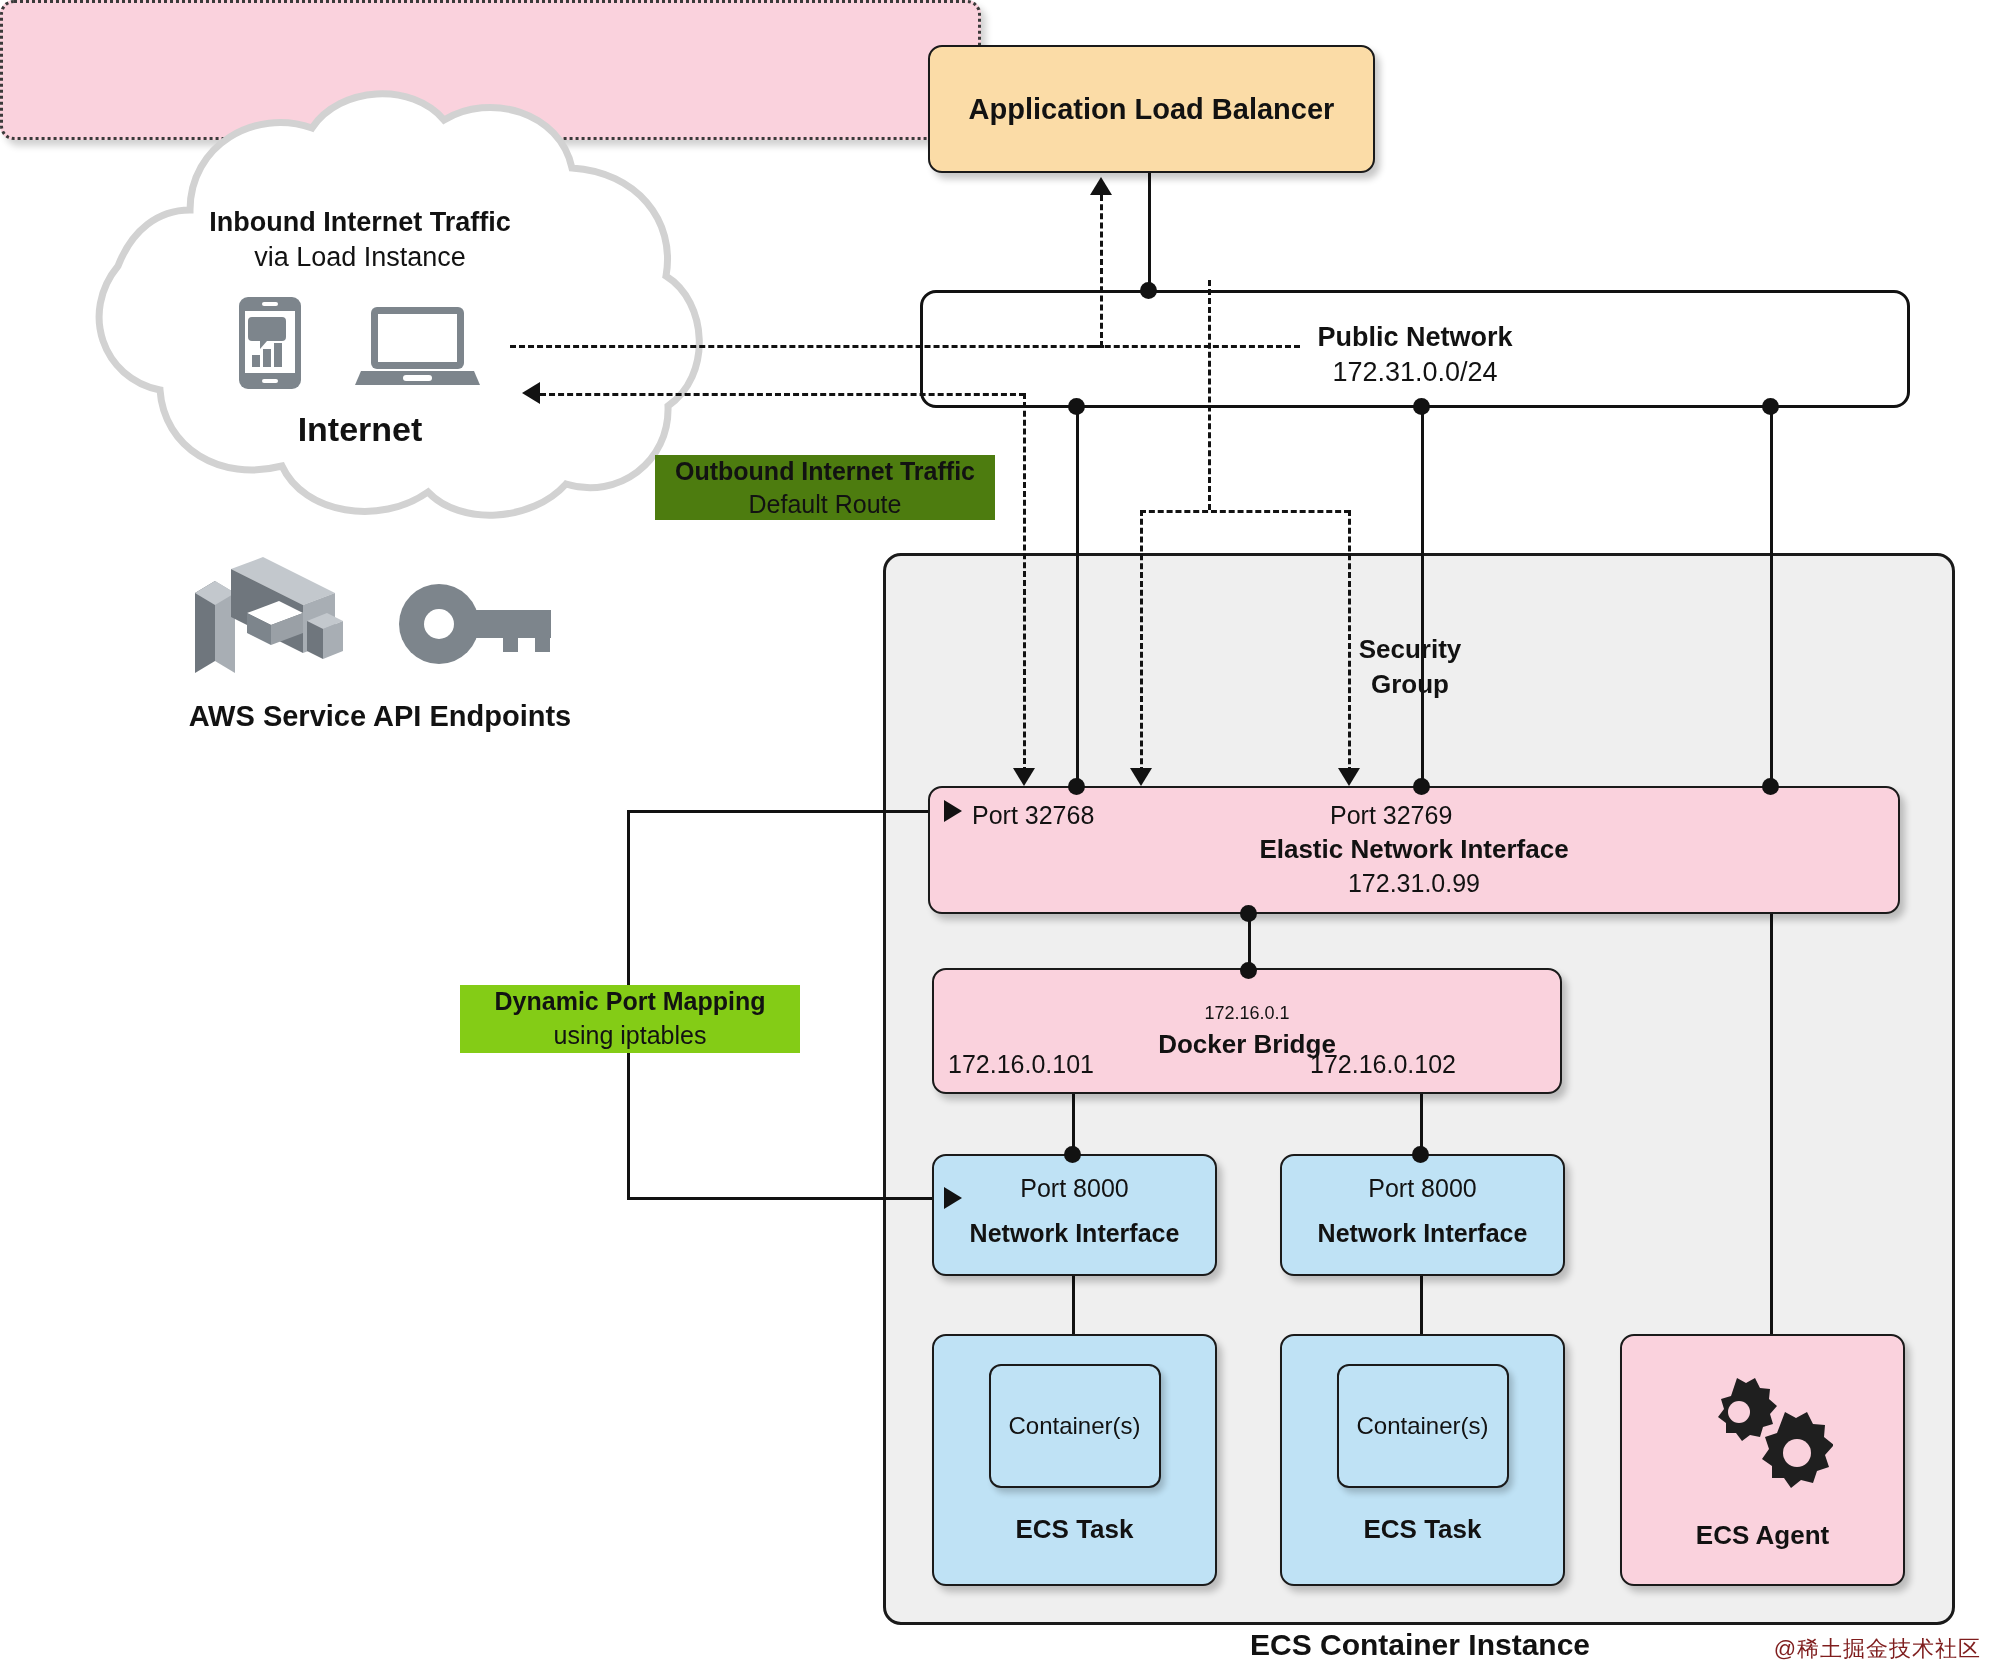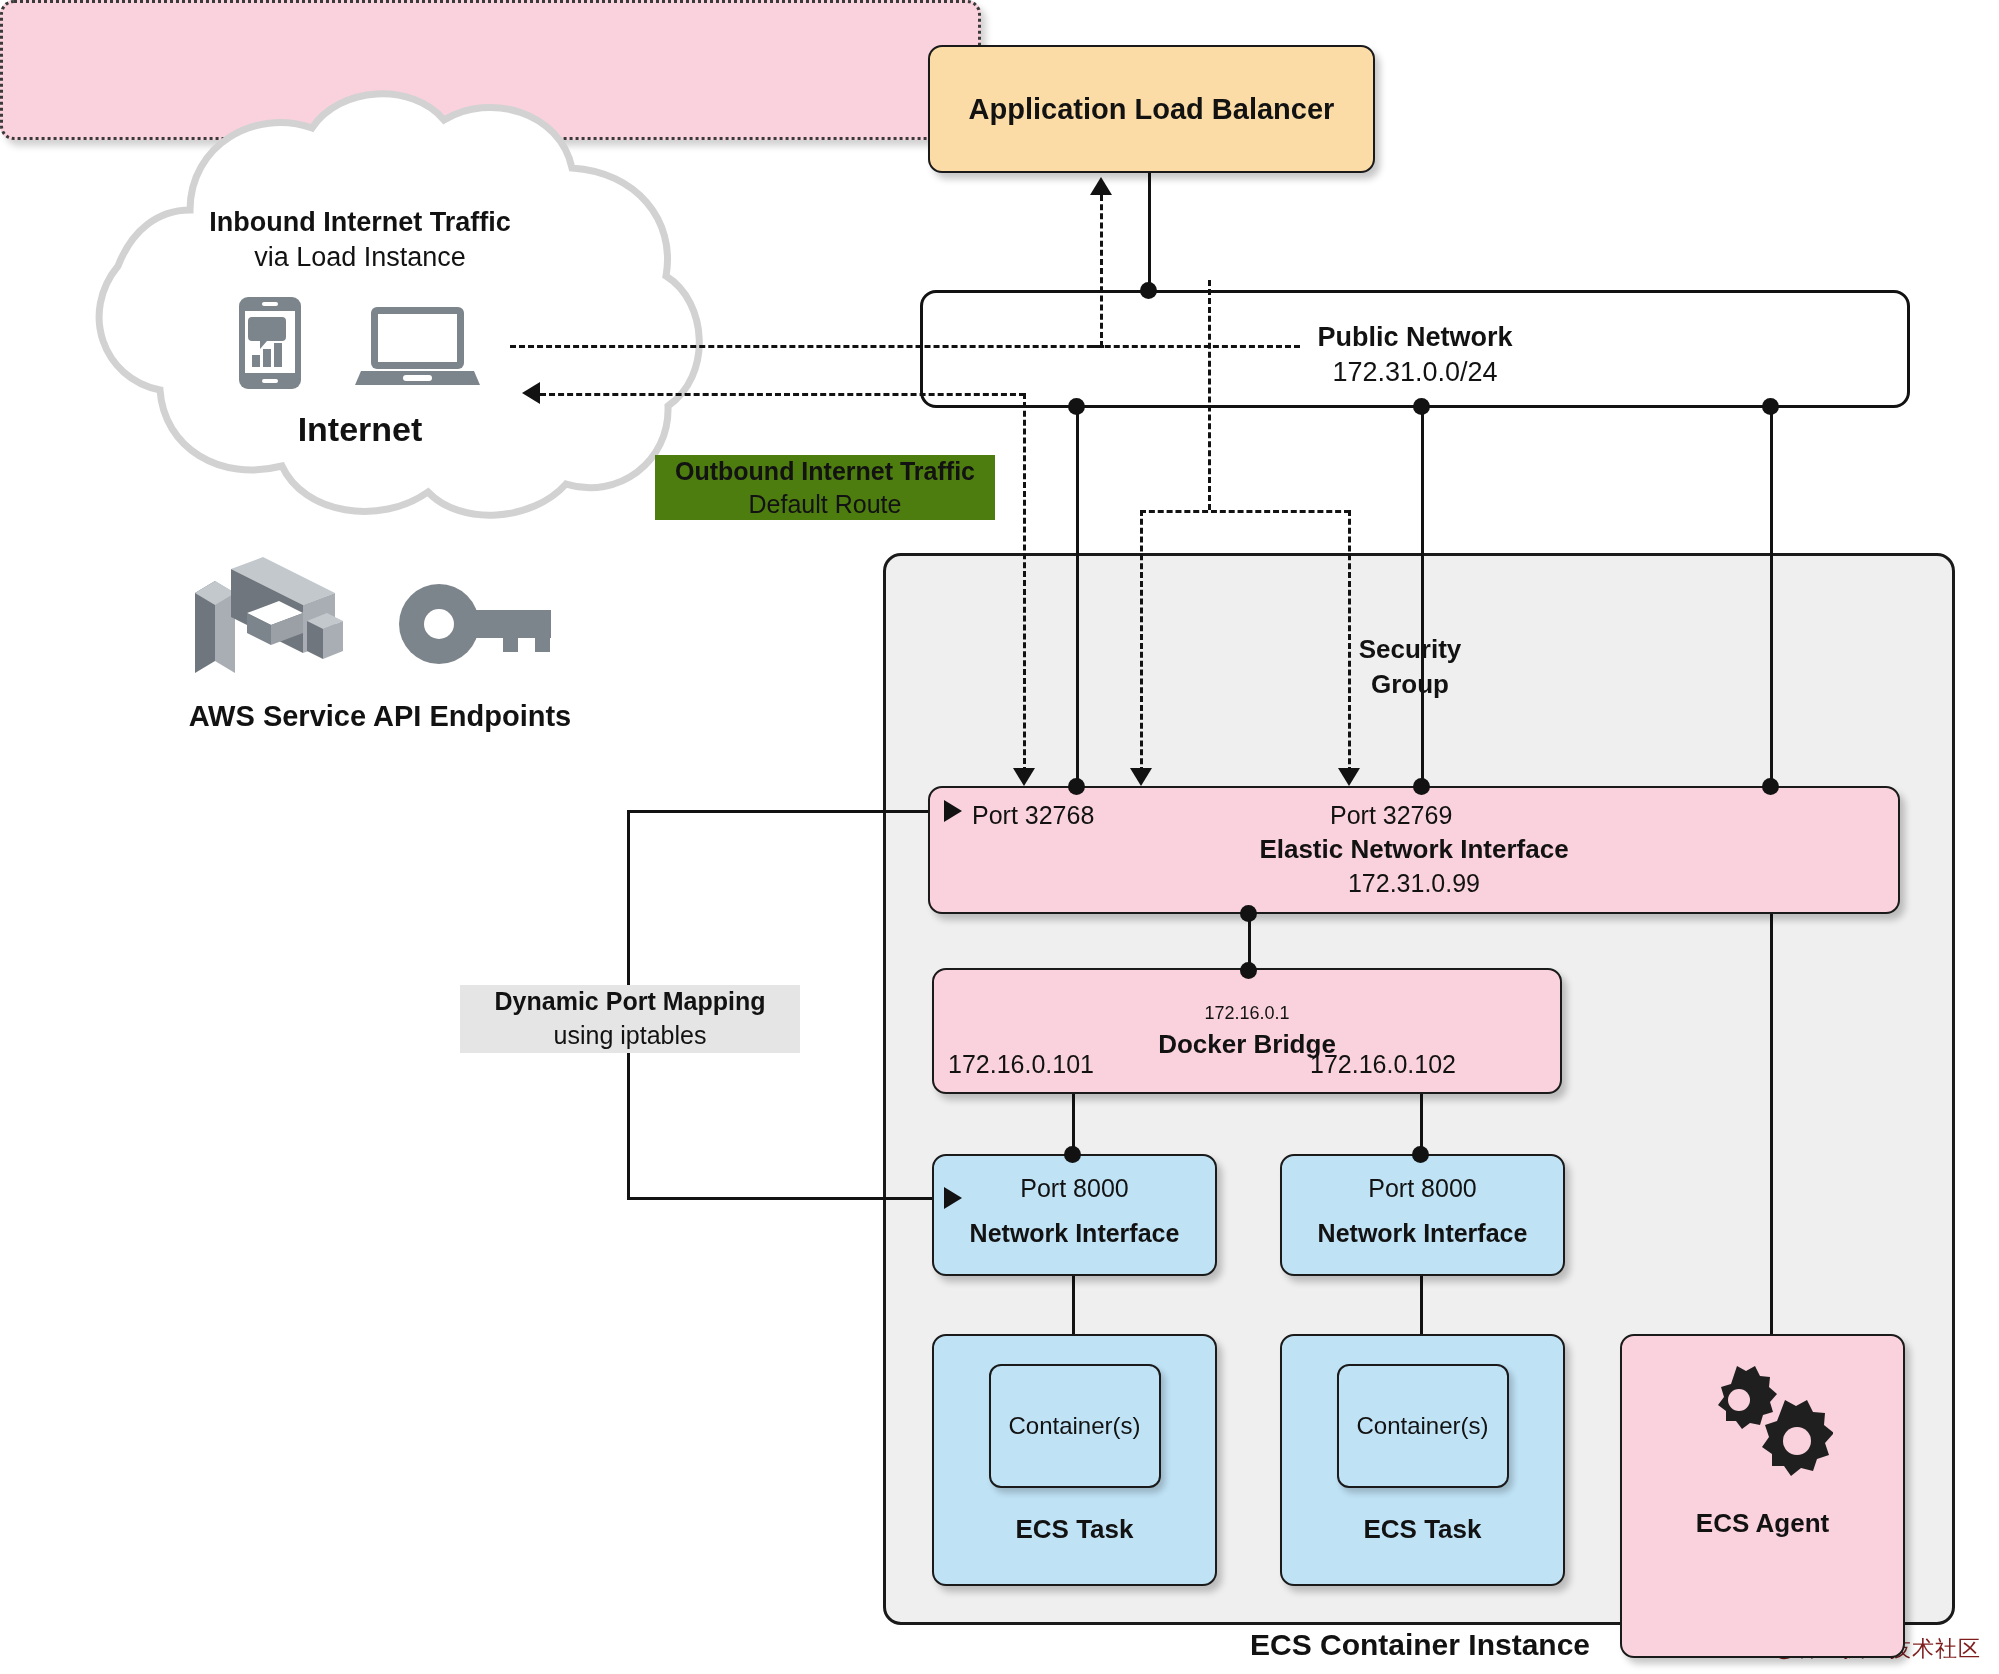--- a/index.html
+++ b/index.html
@@ -201,21 +201,21 @@
     <span class="title" style="font-size:26px;margin-top:26px;">ECS Task</span>
   </div>
 
   <div class="node blue" style="left:1280px;top:1334px;width:285px;height:252px;justify-content:flex-start;padding-top:28px;">
     <div class="node blue" style="position:relative;left:0;top:0;width:172px;height:124px;border-radius:12px;border:2px solid #1a1a1a;box-shadow:4px 5px 6px rgba(0,0,0,.2);">
       <span style="font-size:24px;font-weight:normal;">Container(s)</span>
     </div>
     <span class="title" style="font-size:26px;margin-top:26px;">ECS Task</span>
   </div>
 
-  <div class="node pink" style="left:1620px;top:1334px;width:285px;height:324px;justify-content:flex-start;padding-top:24px;">
+  <div class="node pink" style="left:1620px;top:1334px;width:285px;height:252px;justify-content:flex-start;padding-top:36px;">
     <span style="display:block;">
       <svg width="140" height="130" viewBox="0 0 140 130" xmlns="http://www.w3.org/2000/svg">
         <g fill="#1f1f1f">
           <path d="M44,6 l9,5 l9,-5 l5,10 l10,1 l-1,10 l8,7 l-7,8 l3,10 l-10,3 l-3,10 l-10,-2 l-8,6 l-6,-8 l-10,0 l0,-10 l-8,-6 l6,-8 l-3,-10 l10,-3 z"></path>
           <circle cx="46" cy="40" r="11" fill="#fad2dd"></circle>
           <path d="M92,40 l11,6 l11,-6 l6,12 l12,1 l-1,12 l10,8 l-9,10 l4,12 l-12,4 l-4,12 l-12,-3 l-10,8 l-7,-10 l-12,0 l0,-12 l-10,-7 l7,-10 l-4,-12 l12,-4 z"></path>
           <circle cx="104" cy="81" r="14" fill="#fad2dd"></circle>
         </g>
       </svg>
     </span>
@@ -224,21 +224,21 @@
 
   <div class="label" style="left:1070px;top:1628px;width:700px;font-size:30px;font-weight:bold;text-align:center;">
     <span>ECS Container Instance</span>
   </div>
 
   <div class="label" style="left:655px;top:455px;width:340px;font-size:25px;line-height:1.3;z-index:10;background:#4d7c0f;">
     <span class="b">Outbound Internet Traffic</span>
     <span class="n">Default Route</span>
   </div>
 
-  <div class="label" style="left:460px;top:985px;width:340px;font-size:25px;line-height:1.35;z-index:10;background:#e5e5e5;">
+  <div class="label" style="left:460px;top:985px;width:340px;font-size:25px;line-height:1.35;z-index:10;background:#84cc16;">
     <span class="b">Dynamic Port Mapping</span>
     <span class="n">using iptables</span>
   </div>
 
   <div class="ln lnv" style="left:1148px;top:173px;height:120px;"></div>
   <div class="dot" style="left:1140px;top:282px;"></div>
 
   <div class="dash-h" style="left:510px;top:345px;width:790px;"></div>
   <div class="dash-v" style="left:1100px;top:195px;height:152px;"></div>
   <div class="dash-h" style="left:1092px;top:345px;width:12px;"></div>

